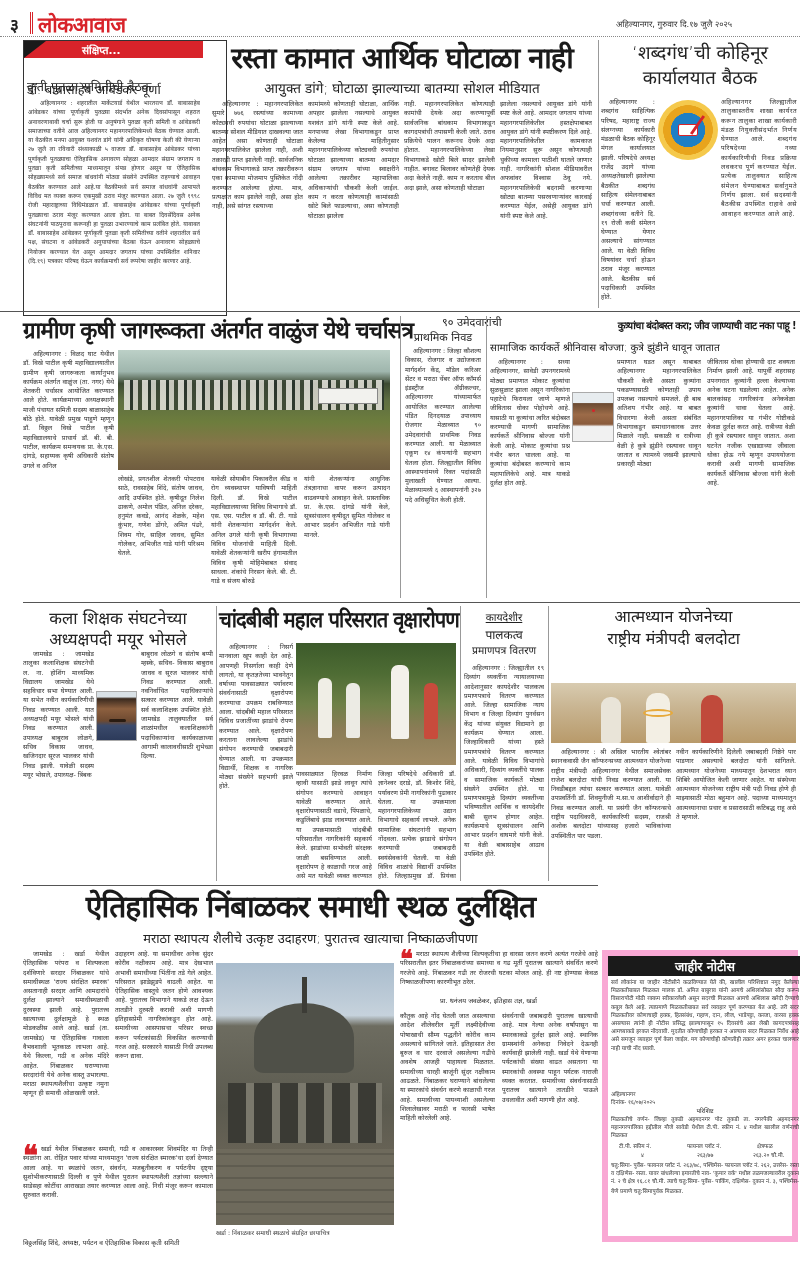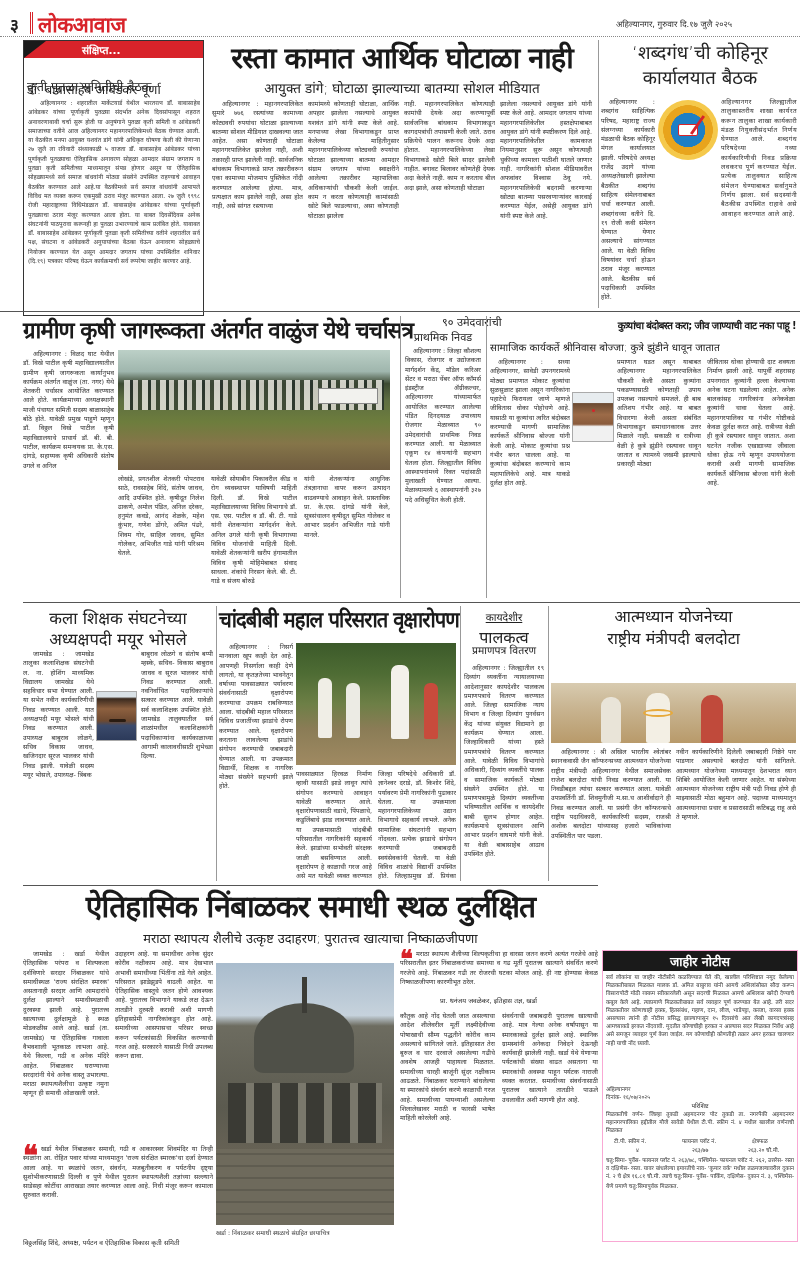--- a/index.html
+++ b/index.html
@@ -19,21 +19,21 @@
 <body>
 
 <div class="abs" style="left:8px;top:10px;width:784px;height:26px;">
   <span class="abs" style="left:2px;top:3px;font-size:17px;font-weight:700;color:#222;font-family:'DejaVu Sans',sans-serif;">३</span>
   <span class="abs" style="left:22px;top:2px;width:3px;height:22px;border-left:1px solid #d8232a;border-right:1px solid #d8232a;"></span>
   <span class="abs" style="left:30px;top:0px;font-size:21px;font-weight:900;color:#d8232a;font-family:'DejaVu Sans',sans-serif;letter-spacing:-0.5px;">लोकआवाज</span>
   <span class="abs" style="left:608px;top:8px;font-size:8.3px;color:#333;font-family:'DejaVu Sans',sans-serif;">अहिल्यानगर, गुरुवार दि.१७ जुलै २०२५</span>
 </div>
 <div class="rule-dot" style="left:0px;top:36px;width:800px;"></div>
 
-<div class="abs" style="left:23px;top:40px;width:181px;height:276px;border:1px solid #333;">
+<div class="abs" style="left:23px;top:40px;width:204px;height:276px;border:1px solid #333;">
   <div class="abs" style="left:0;top:0;width:179px;height:17px;background:#d8232a;">
     <div class="abs" style="left:0;top:0;width:0;height:0;border-top:17px solid #1a1a1a;border-right:22px solid transparent;"></div>
     <span class="abs" style="left:58px;top:2px;font-size:10.5px;font-weight:700;color:#fff;font-family:'DejaVu Sans',sans-serif;">संक्षिप्त...</span>
   </div>
   <div class="abs hl-light" style="left: 3px; top: 19px; width: 175px; font-size: 12.6px; text-align: left; display: block; margin-top: 21px;"><span style="display: inline-block; white-space: nowrap;">डॉ. बाबासाहेब आंबेडकर पूर्णा</span></div>
   <div class="abs hl-light" style="left: 3px; top: 37px; width: 175px; font-size: 12.6px; text-align: left; display: block;"><span style="display: inline-block; white-space: nowrap;">कृती पुतळा समितीची बैठक</span></div>
   <div class="abs body-text" style="left:4px;top:57px;width:172px;height:216px;font-size:6px;line-height:9.3px;text-indent:12px;">अहिल्यानगर : शहरातील मार्केटयार्ड येथील भारतरत्न डॉ. बाबासाहेब आंबेडकर यांच्या पूर्णाकृती पुतळ्या संदर्भात अनेक दिवसांपासून शहरात अनावरणाबाबी चर्चा सुरू होती या अनुषंगाने पुतळा कृती समिती व आंबेडकरी समाजाच्या वतीने आज अहिल्यानगर महानगरपालिकेमध्ये बैठक घेण्यात आली. या बैठकीत मनपा आयुक्त यशवंत डांगे यांनी अधिकृत घोषणा केली की येणाऱ्या २७ जुलै ला रविवारी संध्याकाळी ५ वाजता डॉ. बाबासाहेब आंबेडकर यांच्या पूर्णाकृती पुतळ्याचा ऐतिहासिक अनावरण सोहळा आमदार संग्राम जगताप व पुतळा कृती समितीच्या माध्यमातून संपन्न होणार असून या ऐतिहासिक सोहळ्यामध्ये सर्व समाज बांधवांनी मोठ्या संख्येने उपस्थित राहण्याचे आवाहन बैठकीत करण्यात आले आहे.या बैठकीमध्ये सर्व समाज बांधवांनी आपापले विविध मत व्यक्त करून एकमुखी ठराव मंजूर करण्यात आला. २७ जुलै १९९८ रोजी महाराष्ट्राच्या विधिमंडळात डॉ. बाबासाहेब आंबेडकर यांच्या पूर्णाकृती पुतळ्याचा ठराव मंजूर करण्यात आला होता. या बाबत दिवसेंदिवस अनेक संघटनांनी पाठपुरावा करूनही हा पुतळा उभारण्याचे काम प्रलंबित होते. याबाबत डॉ. बाबासाहेब आंबेडकर पूर्णाकृती पुतळा कृती समितीच्या वतीने शहरातील सर्व पक्ष, संघटना व आंबेडकरी अनुयायांच्या बैठका घेऊन अनावरण सोहळ्याचे नियोजन करण्यात येत असून आमदार जगताप यांच्या उपस्थितीत शनिवार (दि.१९) पत्रकार परिषद घेऊन कार्यक्रमाची सर्व रूपरेषा जाहीर करणार आहे.</div>
 </div>
 
 <div class="abs hl-heavy" style="left: 212px; top: 40px; width: 380px; font-size: 29px; line-height: 36px; display: block;"><span style="display: inline-block; white-space: nowrap;">रस्ता कामात आर्थिक घोटाळा नाही</span></div>
@@ -102,21 +102,21 @@
   <div class="abs" style="left:50px;top:40px;width:14px;height:55px;background:#ecebe4;border-radius:6px 6px 2px 2px;"></div>
   <div class="abs" style="left:95px;top:22px;width:18px;height:74px;background:#f3f1ea;border-radius:7px 7px 2px 2px;"></div>
   <div class="abs" style="left:128px;top:40px;width:14px;height:56px;background:#c84b3c;border-radius:6px 6px 2px 2px;"></div>
 </div>
 <div class="abs body-text" style="left:296px;top:770px;width:76px;height:111px;">पावसाळ्यात हिरवळ निर्माण व्हावी यासाठी झाडे लावून त्यांचे संगोपन करण्याचे आवाहन यावेळी करण्यात आले. वृक्षारोपणासाठी वडाचे, पिंपळाचे, कडुलिंबाचे झाड लावण्यात आले. या उपक्रमासाठी चांदबीबी परिसरातील नागरिकांनी सहकार्य केले. झाडांच्या सभोवती संरक्षक जाळी बसविण्यात आली. वृक्षारोपण हे काळाची गरज आहे असे मत यावेळी व्यक्त करण्यात आले. याप्रसंगी विविध मान्यवरांनी मनोगत व्यक्त केले. चाळेकर यांनी व्यक्त केले. छाया</div>
 <div class="abs body-text" style="left:378px;top:770px;width:78px;height:111px;">जिल्हा परिषदेचे अधिकारी डॉ. ज्ञानेश्वर दराडे, डॉ. किशोर शिंदे, पर्यावरण प्रेमी नागरिकांनी पुढाकार घेतला. या उपक्रमाला महानगरपालिकेच्या उद्यान विभागाचे सहकार्य लाभले. अनेक सामाजिक संघटनांनी सहभाग नोंदवला. प्रत्येक झाडाचे संगोपन करण्याची जबाबदारी स्वयंसेवकांनी घेतली. या वेळी विविध शाळांचे विद्यार्थी उपस्थित होते. जिल्हाप्रमुख डॉ. प्रियंका मडके.</div>
 
 <div class="rule-v" style="left:460px;top:606px;height:275px;"></div>
 
 <div class="abs hl-light" style="left: 462px; top: 610px; width: 84px; font-size: 10.5px; display: block;"><span style="display: inline-block; white-space: nowrap; text-decoration: underline;">कायदेशीर</span></div>
-<div class="abs hl-light" style="left: 462px; top: 626px; width: 84px; font-size: 16px; display: block;"><span style="display: inline-block; white-space: nowrap;">पालकत्व</span></div>
+<div class="abs hl-light" style="left: 462px; top: 626px; width: 84px; font-size: 12px; display: block;"><span style="display: inline-block; white-space: nowrap;">पालकत्व</span></div>
 <div class="abs hl-light" style="left: 462px; top: 643px; width: 84px; font-size: 10.5px; display: block;"><span style="display: inline-block; white-space: nowrap;">प्रमाणपत्र वितरण</span></div>
 <div class="abs body-text" style="left:464px;top:664px;width:80px;height:216px;text-indent:8px;">अहिल्यानगर : जिल्ह्यातील १९ दिव्यांग व्यक्तींना न्यायालयाच्या आदेशानुसार कायदेशीर पालकत्व प्रमाणपत्राचे वितरण करण्यात आले. जिल्हा सामाजिक न्याय विभाग व जिल्हा दिव्यांग पुनर्वसन केंद्र यांच्या संयुक्त विद्यमाने हा कार्यक्रम घेण्यात आला. जिल्हाधिकारी यांच्या हस्ते प्रमाणपत्रांचे वितरण करण्यात आले. यावेळी विविध विभागांचे अधिकारी, दिव्यांग व्यक्तींचे पालक व सामाजिक कार्यकर्ते मोठ्या संख्येने उपस्थित होते. या प्रमाणपत्रामुळे दिव्यांग व्यक्तींच्या भविष्यातील आर्थिक व कायदेशीर बाबी सुलभ होणार आहेत. कार्यक्रमाचे सूत्रसंचालन आणि आभार प्रदर्शन वाघमारे यांनी केले. या वेळी बाबासाहेब आढाव उपस्थित होते.</div>
 
 <div class="rule-v" style="left:548px;top:606px;height:275px;"></div>
 
 <div class="abs hl-light" style="left: 551px; top: 605px; width: 245px; font-size: 16px; display: block;"><span style="display: inline-block; white-space: nowrap;">आत्मध्यान योजनेच्या</span></div>
 <div class="abs hl-light" style="left: 551px; top: 627px; width: 245px; font-size: 16px; display: block;"><span style="display: inline-block; white-space: nowrap;">राष्ट्रीय मंत्रीपदी बलदोटा</span></div>
 <div class="photo" style="left:551px;top:683px;width:245px;height:60px;background:linear-gradient(180deg,#d8cbb0 0%,#c9b592 40%,#b89a6a 100%);">
   <div class="abs" style="left:95px;top:10px;width:24px;height:50px;background:#f3efe4;border-radius:10px 10px 2px 2px;"></div>
   <div class="abs" style="left:50px;top:14px;width:20px;height:46px;background:#e9e4d8;border-radius:9px 9px 2px 2px;"></div>
@@ -146,21 +146,21 @@
 
 <div class="abs" style="left:400px;top:950px;width:198px;height:60px;">
   <span class="abs quote-mark" style="left:0px;top:-6px;font-size:24px;">❝</span>
   <div class="abs body-text" style="left:0px;top:0px;width:198px;height:42px;text-indent:16px;">मराठा स्थापत्य शैलीच्या शिल्पकृतीचा हा वारसा जतन करणे अत्यंत गरजेचे आहे परिसरातील इतर निंबाळकरांच्या समाध्या व गढ मूर्ती पुरातत्त्व खात्याने संवर्धित करणे गरजेचे आहे. निंबाळकर गढी तर रोजरची घटका मोजत आहे. ही नष्ट होण्यास केवळ निष्काळजीपणा कारणीभूत ठरेल.</div>
   <div class="abs" style="left:40px;top:46px;width:158px;font-size:6.6px;color:#222;font-family:'DejaVu Sans',sans-serif;">प्रा. धनंजय जवळेकर, इतिहास तज्ञ, खर्डा</div>
 </div>
 <div class="abs body-text" style="left:400px;top:1012px;width:95px;height:218px;">कौतुक आहे नोंद घेतली जात असल्याचा आदेश शीलेवरील मूर्ती लक्ष्मीदेवीच्या पोषाखाची सौम्य पद्धतीने कोरीव काम असल्याचे सांगितले जाते. इतिहासात तेरा बुरुज व चार दरवाजे असलेल्या गढीचे अवशेष आजही पाहायला मिळतात. समाधीच्या चारही बाजूंनी सुंदर नक्षीकाम आढळते. निंबाळकर घराण्याने बांधलेल्या या स्मारकांचे संवर्धन करणे काळाची गरज आहे. समाधीच्या पायथ्याशी असलेल्या शिलालेखावर मराठी व फारसी भाषेत माहिती कोरलेली आहे.</div>
 <div class="abs body-text" style="left:502px;top:1012px;width:96px;height:218px;">संवर्धनाची जबाबदारी पुरातत्त्व खात्याची आहे. मात्र गेल्या अनेक वर्षांपासून या स्मारकाकडे दुर्लक्ष झाले आहे. स्थानिक ग्रामस्थांनी अनेकदा निवेदने देऊनही कार्यवाही झालेली नाही. खर्डा येथे येणाऱ्या पर्यटकांची संख्या वाढत असताना या स्मारकांची अवस्था पाहून पर्यटक नाराजी व्यक्त करतात. समाधीच्या संवर्धनासाठी पुरातत्त्व खात्याने तातडीने पाऊले उचलावीत अशी मागणी होत आहे.</div>
 <div class="abs body-text" style="left:216px;top:1228px;width:178px;height:18px;font-size:6.2px;">खर्डा : निंबाळकर समाधी स्थळाचे संग्रहित छायाचित्र</div>
 
-<div class="abs" style="left:602px;top:950px;width:196px;height:292px;border:1px solid #f9a8d4;">
+<div class="abs" style="left:602px;top:950px;width:196px;height:292px;border:6px solid #f9a8d4;">
   <div class="abs" style="left:0;top:0;width:194px;height:20px;background:#1a1a1a;">
     <span class="abs" style="left:0;top:2px;width:194px;text-align:center;font-size:12.5px;font-weight:700;color:#fff;font-family:'DejaVu Sans',sans-serif;">जाहीर नोटीस</span>
   </div>
   <div class="abs body-text" style="left:3px;top:22px;width:188px;height:110px;font-size:5.6px;line-height:8.2px;">सर्व लोकांना या जाहीर नोटीसीने कळविण्यात येते की, खालील परिशिष्टात नमूद केलेल्या मिळकतीबाबत मिळकत मालक डॉ. अमित बाबुराव यांनी आमचे अशिलांसोबत सौदा करून विसारापोटी मोठी रक्कम स्वीकारलेली असून सदरची मिळकत आमचे अशिलास खरेदी देण्याचे कबूल केले आहे. त्याप्रमाणे मिळकतीबाबत सर्व व्यवहार पूर्ण करण्यात येत आहे. तरी सदर मिळकतीवर कोणाचाही हक्क, हितसंबंध, गहाण, दान, लीज, भाडेपट्टा, कब्जा, वारसा हक्क असल्यास त्यांनी ही नोटीस प्रसिद्ध झाल्यापासून १५ दिवसांचे आत लेखी कागदपत्रांसह आमच्याकडे हरकत नोंदवावी. मुदतीत कोणाचीही हरकत न आल्यास सदर मिळकत निर्वेध आहे असे समजून व्यवहार पूर्ण केला जाईल. मग कोणाचीही कोणतीही तक्रार अगर हरकत चालणार नाही याची नोंद घ्यावी.</div>
   <div class="abs" style="left:3px;top:134px;font-size:5.6px;color:#333;font-family:'DejaVu Sans',sans-serif;">अहिल्यानगर</div>
   <div class="abs" style="left:3px;top:142px;font-size:5.6px;color:#333;font-family:'DejaVu Sans',sans-serif;">दिनांक- १६/०७/२०२५</div>
   <div class="abs" style="left:0;top:150px;width:194px;text-align:center;font-size:6.2px;color:#222;font-family:'DejaVu Sans',sans-serif;">परिशिष्ट</div>
   <div class="abs body-text" style="left:3px;top:159px;width:188px;height:25px;font-size:5.6px;line-height:8.2px;">मिळकतीचे वर्णन- जिल्हा तुकडी अहमदनगर पोट तुकडी ता. नगरपैकी अहमदनगर महानगरपालिका हद्दीतील मौजे सावेडी येथील टी.पी. स्कीम नं. ४ मधील खालील वर्णनाची मिळकत</div>
   <div class="abs" style="left:3px;top:186px;width:188px;height:18px;font-size:5.6px;color:#333;font-family:'DejaVu Sans',sans-serif;">
     <span class="abs" style="left:8px;top:0;">टी.पी. स्कीम नं.</span>

